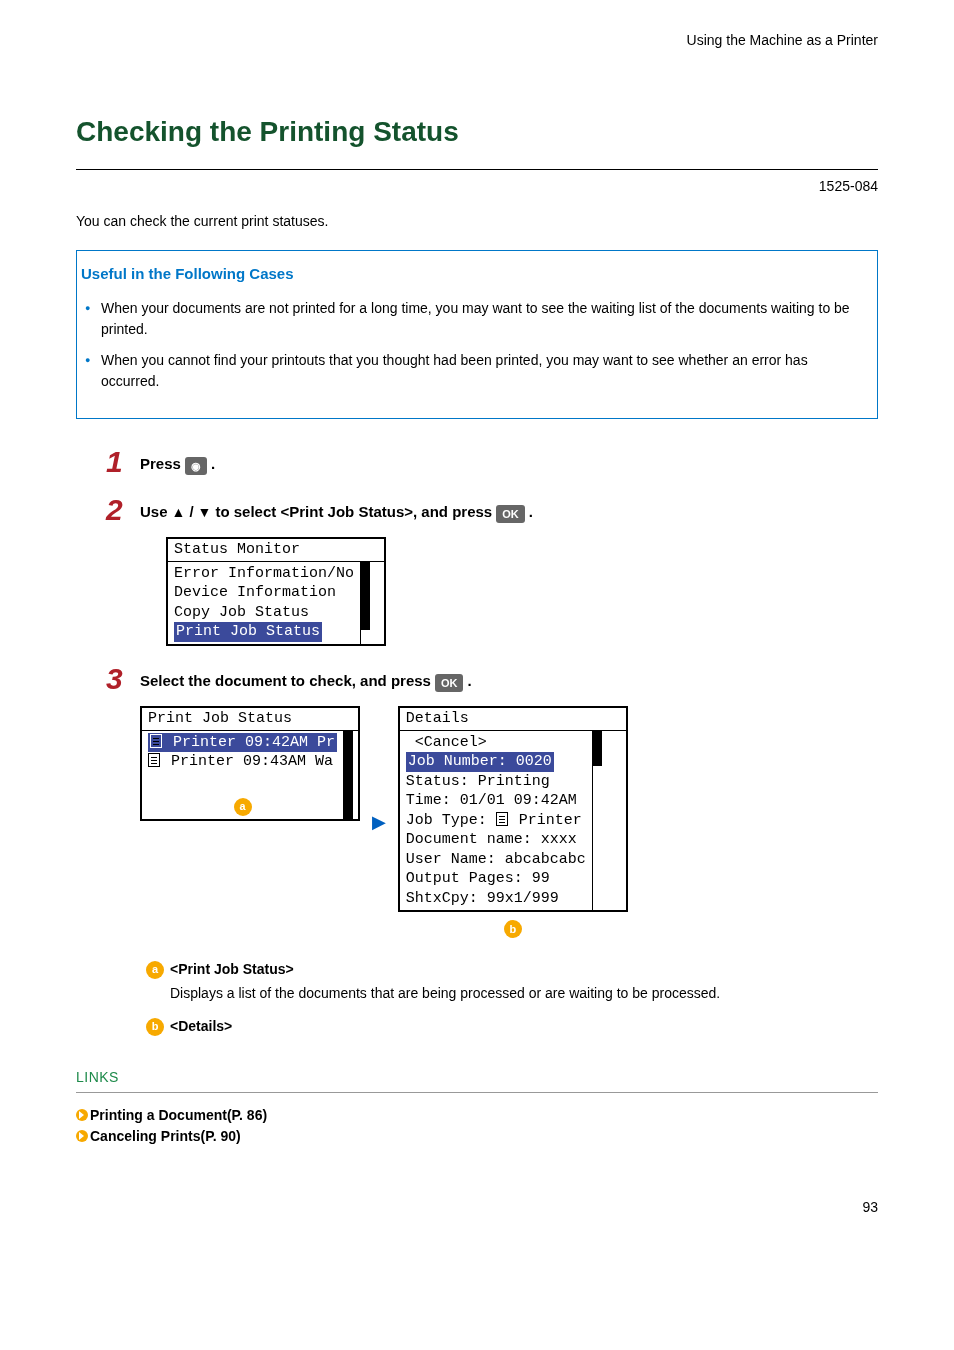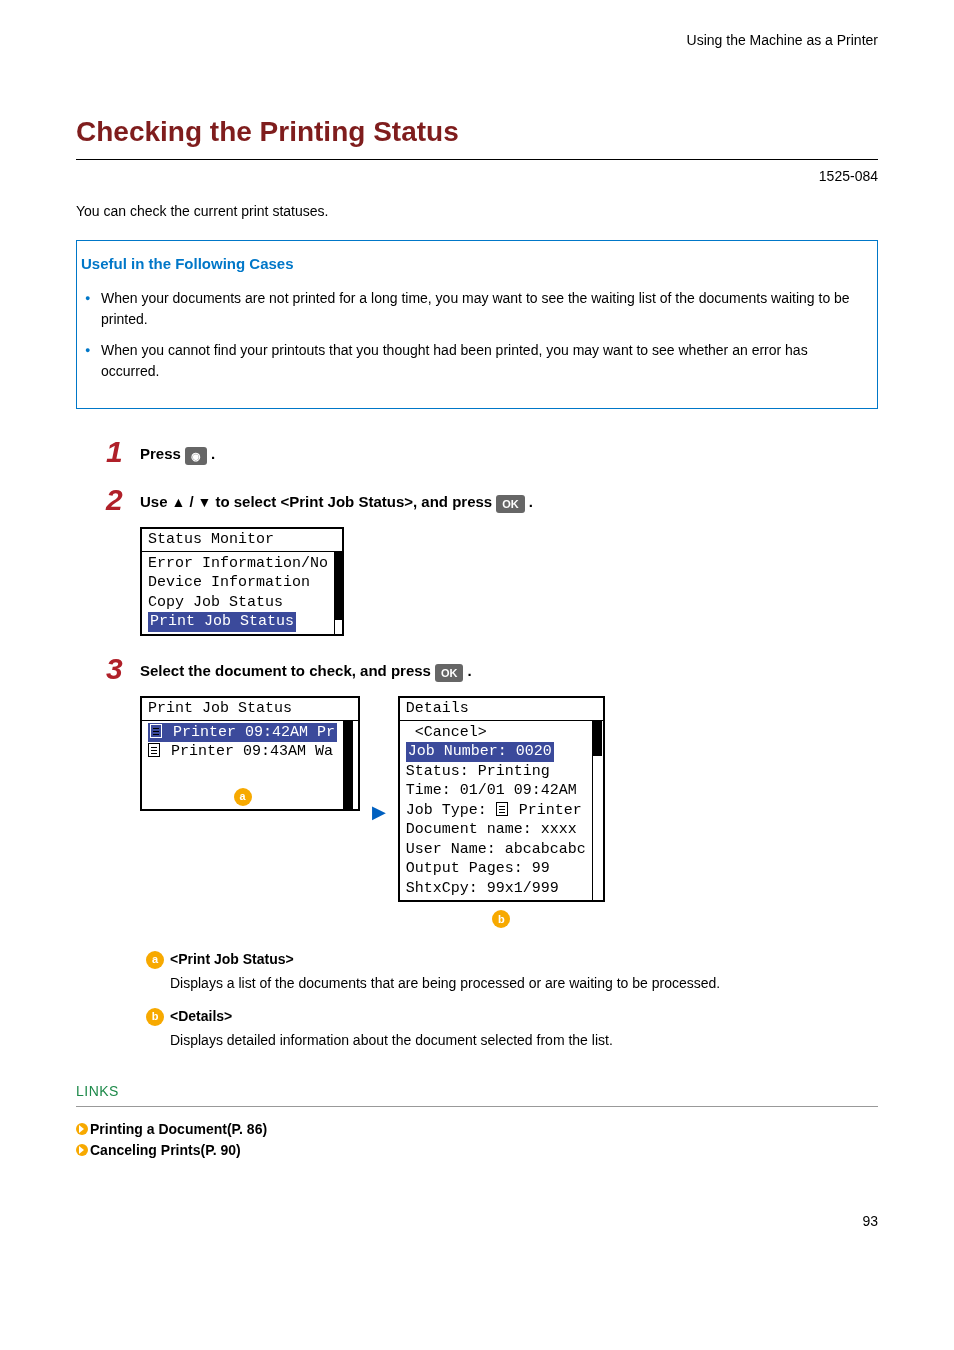--- a/index.html
+++ b/index.html
@@ -7,21 +7,21 @@
     font-family: Arial, Helvetica, sans-serif;
     background: #fff;
     color: #000;
     width: 954px;
     margin: 0 auto;
     padding: 30px 76px 60px 76px;
     font-size: 14px;
     line-height: 1.5;
   }
   .breadcrumb { text-align: right; font-size: 14px; margin-bottom: 60px; }
-  h1.page-title { color: #7f1d1d; font-size: 28px; font-weight: bold; border-bottom: 1px solid #000; padding-bottom: 6px; margin-bottom: 6px; }
+  h1.page-title { color: #14532d; font-size: 28px; font-weight: bold; border-bottom: 1px solid #000; padding-bottom: 16px; margin-bottom: 6px; }
   .doc-id { text-align: right; font-size: 14px; margin-bottom: 14px; }
   .intro { margin-bottom: 18px; }
   .info-box { border: 1px solid #0077c8; padding: 12px 20px 16px 4px; margin-bottom: 28px; }
   .info-box h3 { color: #0077c8; font-size: 15px; font-weight: bold; margin-bottom: 12px; }
   .info-box ul { list-style: none; padding-left: 4px; }
   .info-box li { position: relative; padding-left: 16px; margin-bottom: 10px; }
   .info-box li::before { content: "●"; color: #0077c8; position: absolute; left: 0; top: 0; font-size: 9px; line-height: 20px; }
   .step { display: flex; align-items: flex-start; margin: 10px 0 18px 30px; }
   .step-num { color: #b02029; font-size: 30px; font-weight: bold; font-style: italic; margin-right: 10px; line-height: 1; width: 24px; }
   .step-body { flex: 1; padding-top: 6px; }
@@ -89,21 +89,21 @@
     <div class="step-text">
       <span>Use </span>
       <span class="icon-up">▲</span>
       <span> / </span>
       <span class="icon-down">▼</span>
       <span> to select &lt;Print Job Status&gt;, and press </span>
       <span class="icon-key">OK</span>
       <span>.</span>
     </div>
     <div class="lcd-wrap">
-      <div class="lcd" style="width:204px;">
+      <div class="lcd" style="width:220px;margin-left:26px;">
         <div class="lcd-title">Status Monitor</div>
         <div class="lcd-body">
           <div class="lcd-lines">
             <div class="lcd-line">Error Information/No</div>
             <div class="lcd-line">Device Information</div>
             <div class="lcd-line">Copy Job Status</div>
             <div class="lcd-line"><span class="hl">Print Job Status</span></div>
           </div>
           <div class="scroll">
               <div class="thumb"></div>
@@ -139,21 +139,21 @@
             <div class="scroll">
                 <div class="thumb"></div>
               </div>
           </div>
         </div>
       </div>
 
       <div class="arrow-right">▶</div>
 
       <div>
-        <div class="lcd" style="width:207px;">
+        <div class="lcd" style="width:230px;">
           <div class="lcd-title">Details</div>
           <div class="lcd-body">
             <div class="lcd-lines">
               <div class="lcd-line"> &lt;Cancel&gt;</div>
               <div class="lcd-line"><span class="hl">Job Number: 0020</span></div>
               <div class="lcd-line">Status: Printing</div>
               <div class="lcd-line">Time: 01/01 09:42AM</div>
               <div class="lcd-line"><span>Job Type: </span><span class="doc-icon"></span><span> Printer</span></div>
               <div class="lcd-line">Document name: xxxx</div>
               <div class="lcd-line">User Name: abcabcabc</div>
@@ -178,21 +178,20 @@
       <span class="callout-badge">a</span>
       <span>&lt;Print Job Status&gt;</span>
     </div>
     <div class="def-body">Displays a list of the documents that are being processed or are waiting to be processed.</div>
   </div>
   <div class="def-item">
     <div class="def-head">
       <span class="callout-badge">b</span>
       <span>&lt;Details&gt;</span>
     </div>
-    <div class="def-body">Displays detailed information about the document selected from the list.</div>
   </div>
 </div>
 
 <div class="links-head">LINKS</div>
 <div class="link-row"><span class="link-bullet"></span><span>Printing a Document(P. 86)</span></div>
 <div class="link-row"><span class="link-bullet"></span><span>Canceling Prints(P. 90)</span></div>
 
 <div class="page-num">93</div>
 
 </body></html>

